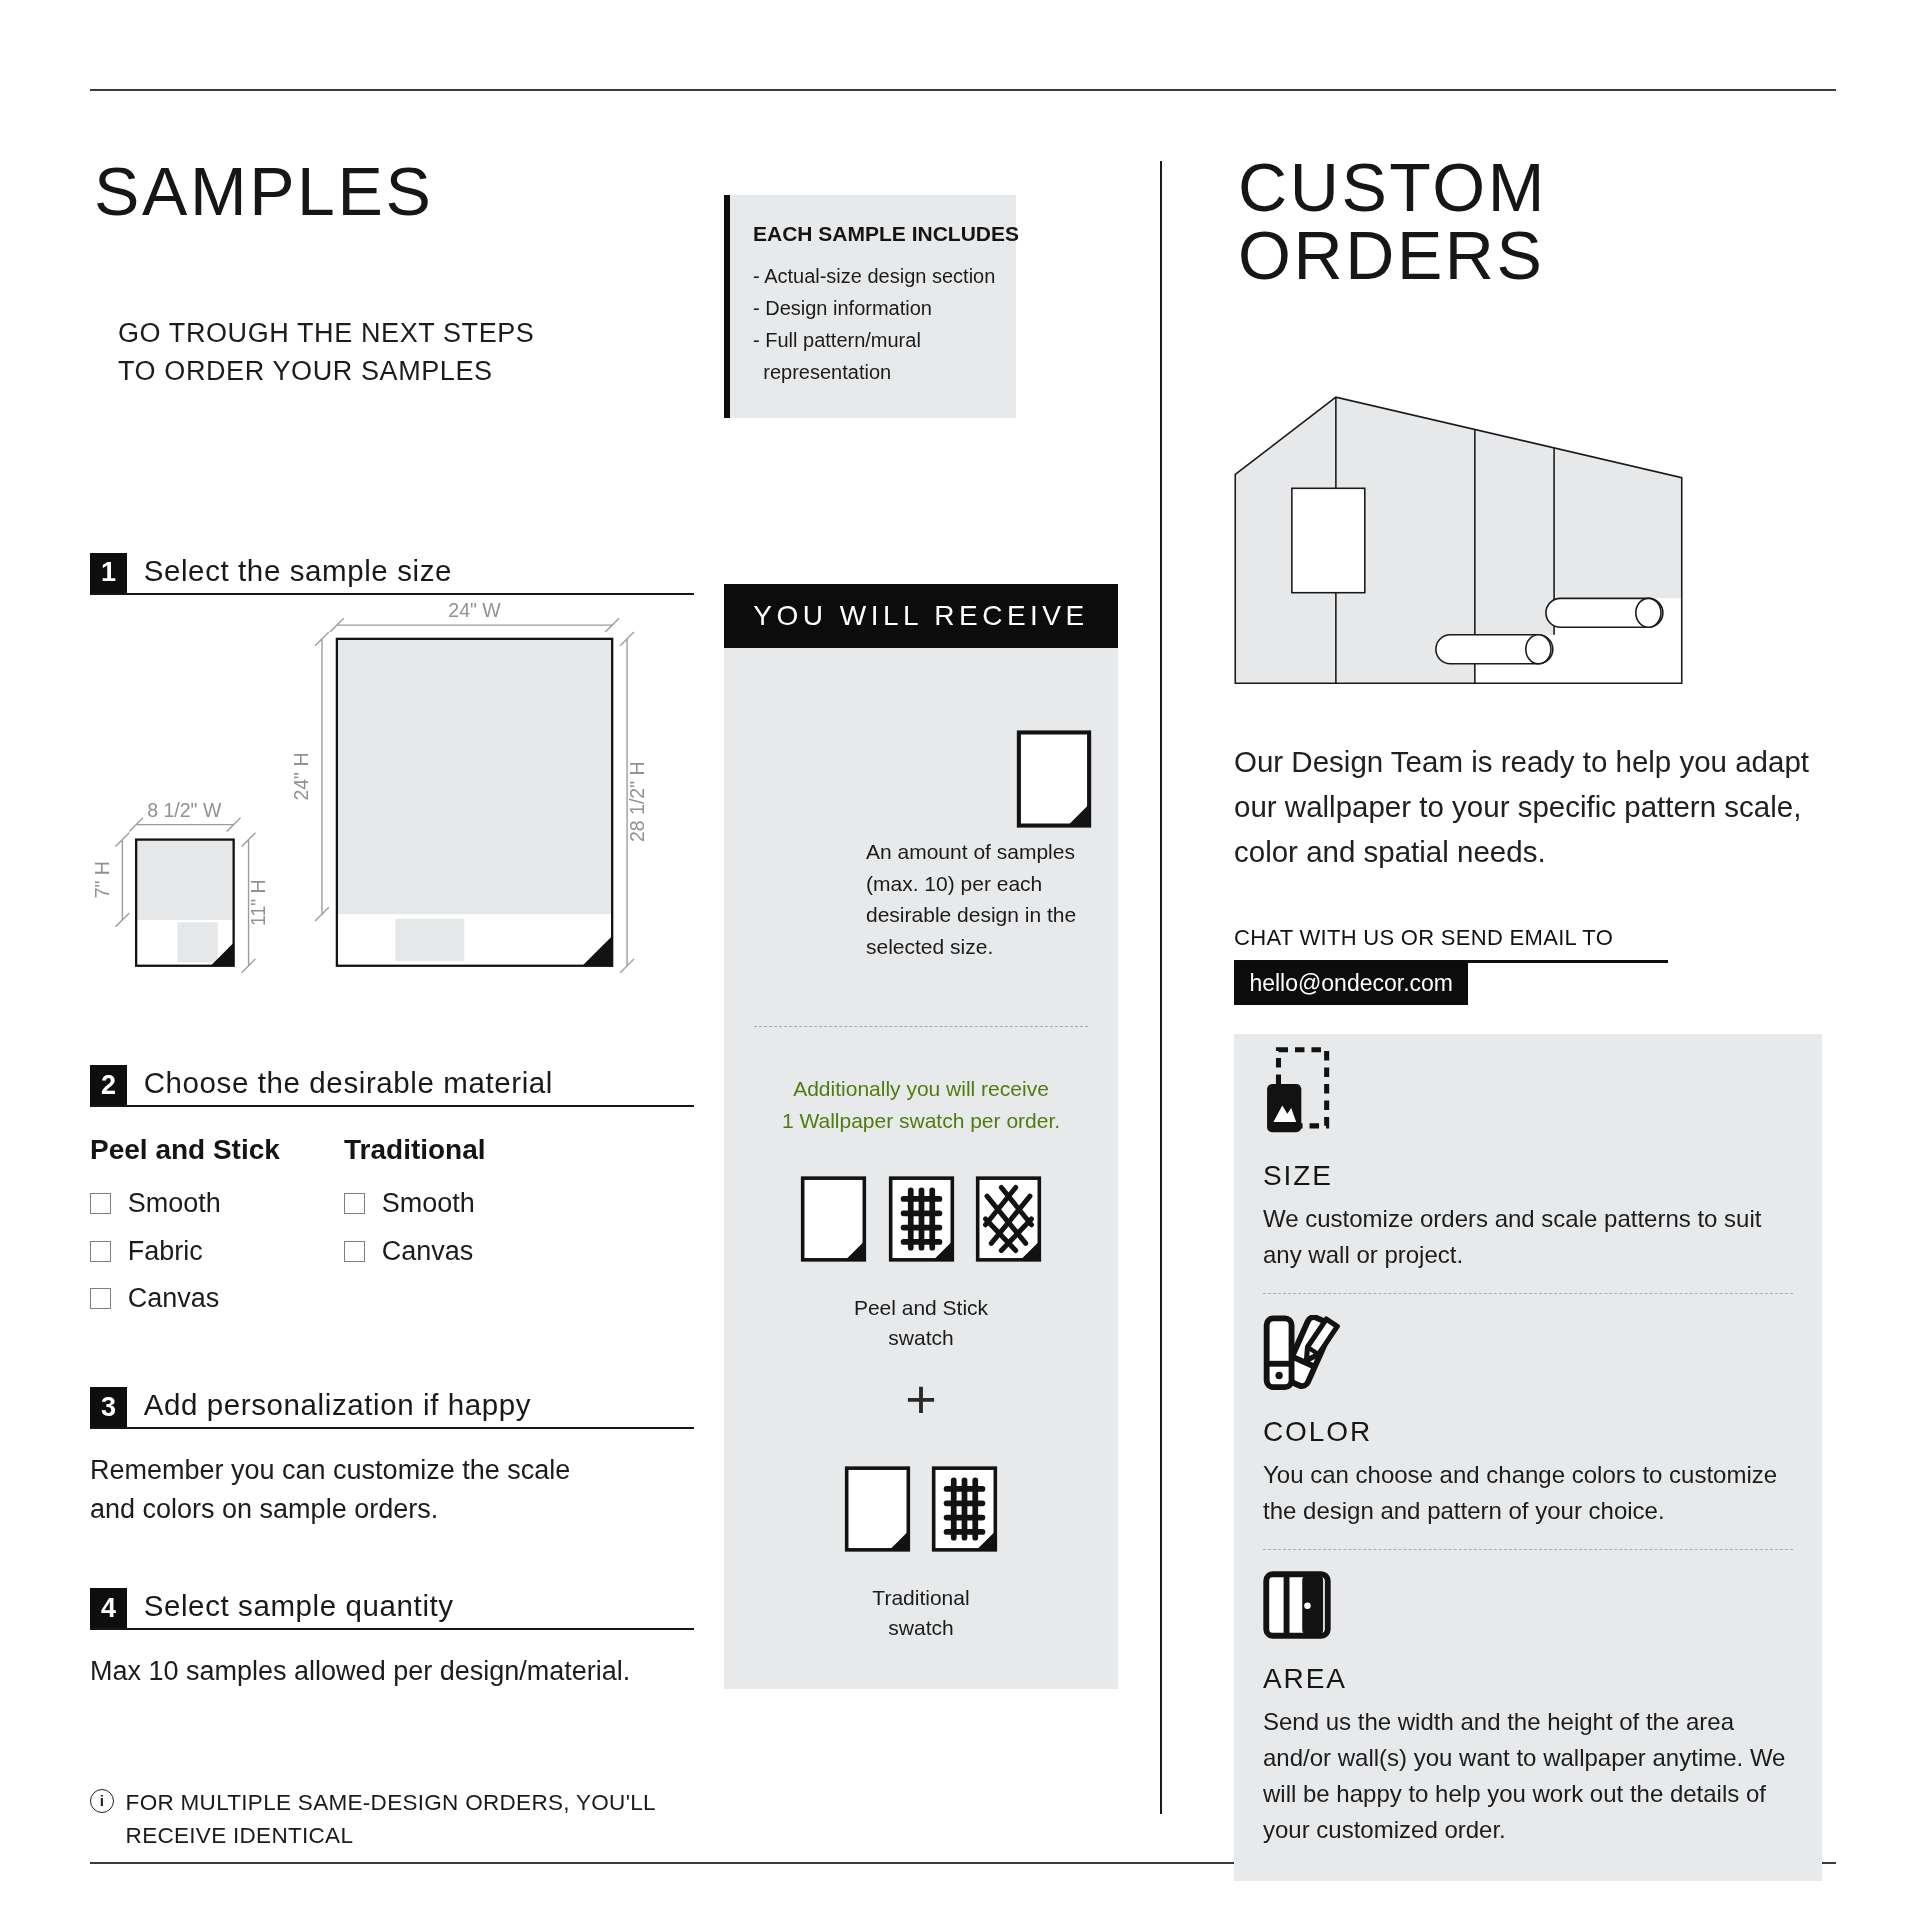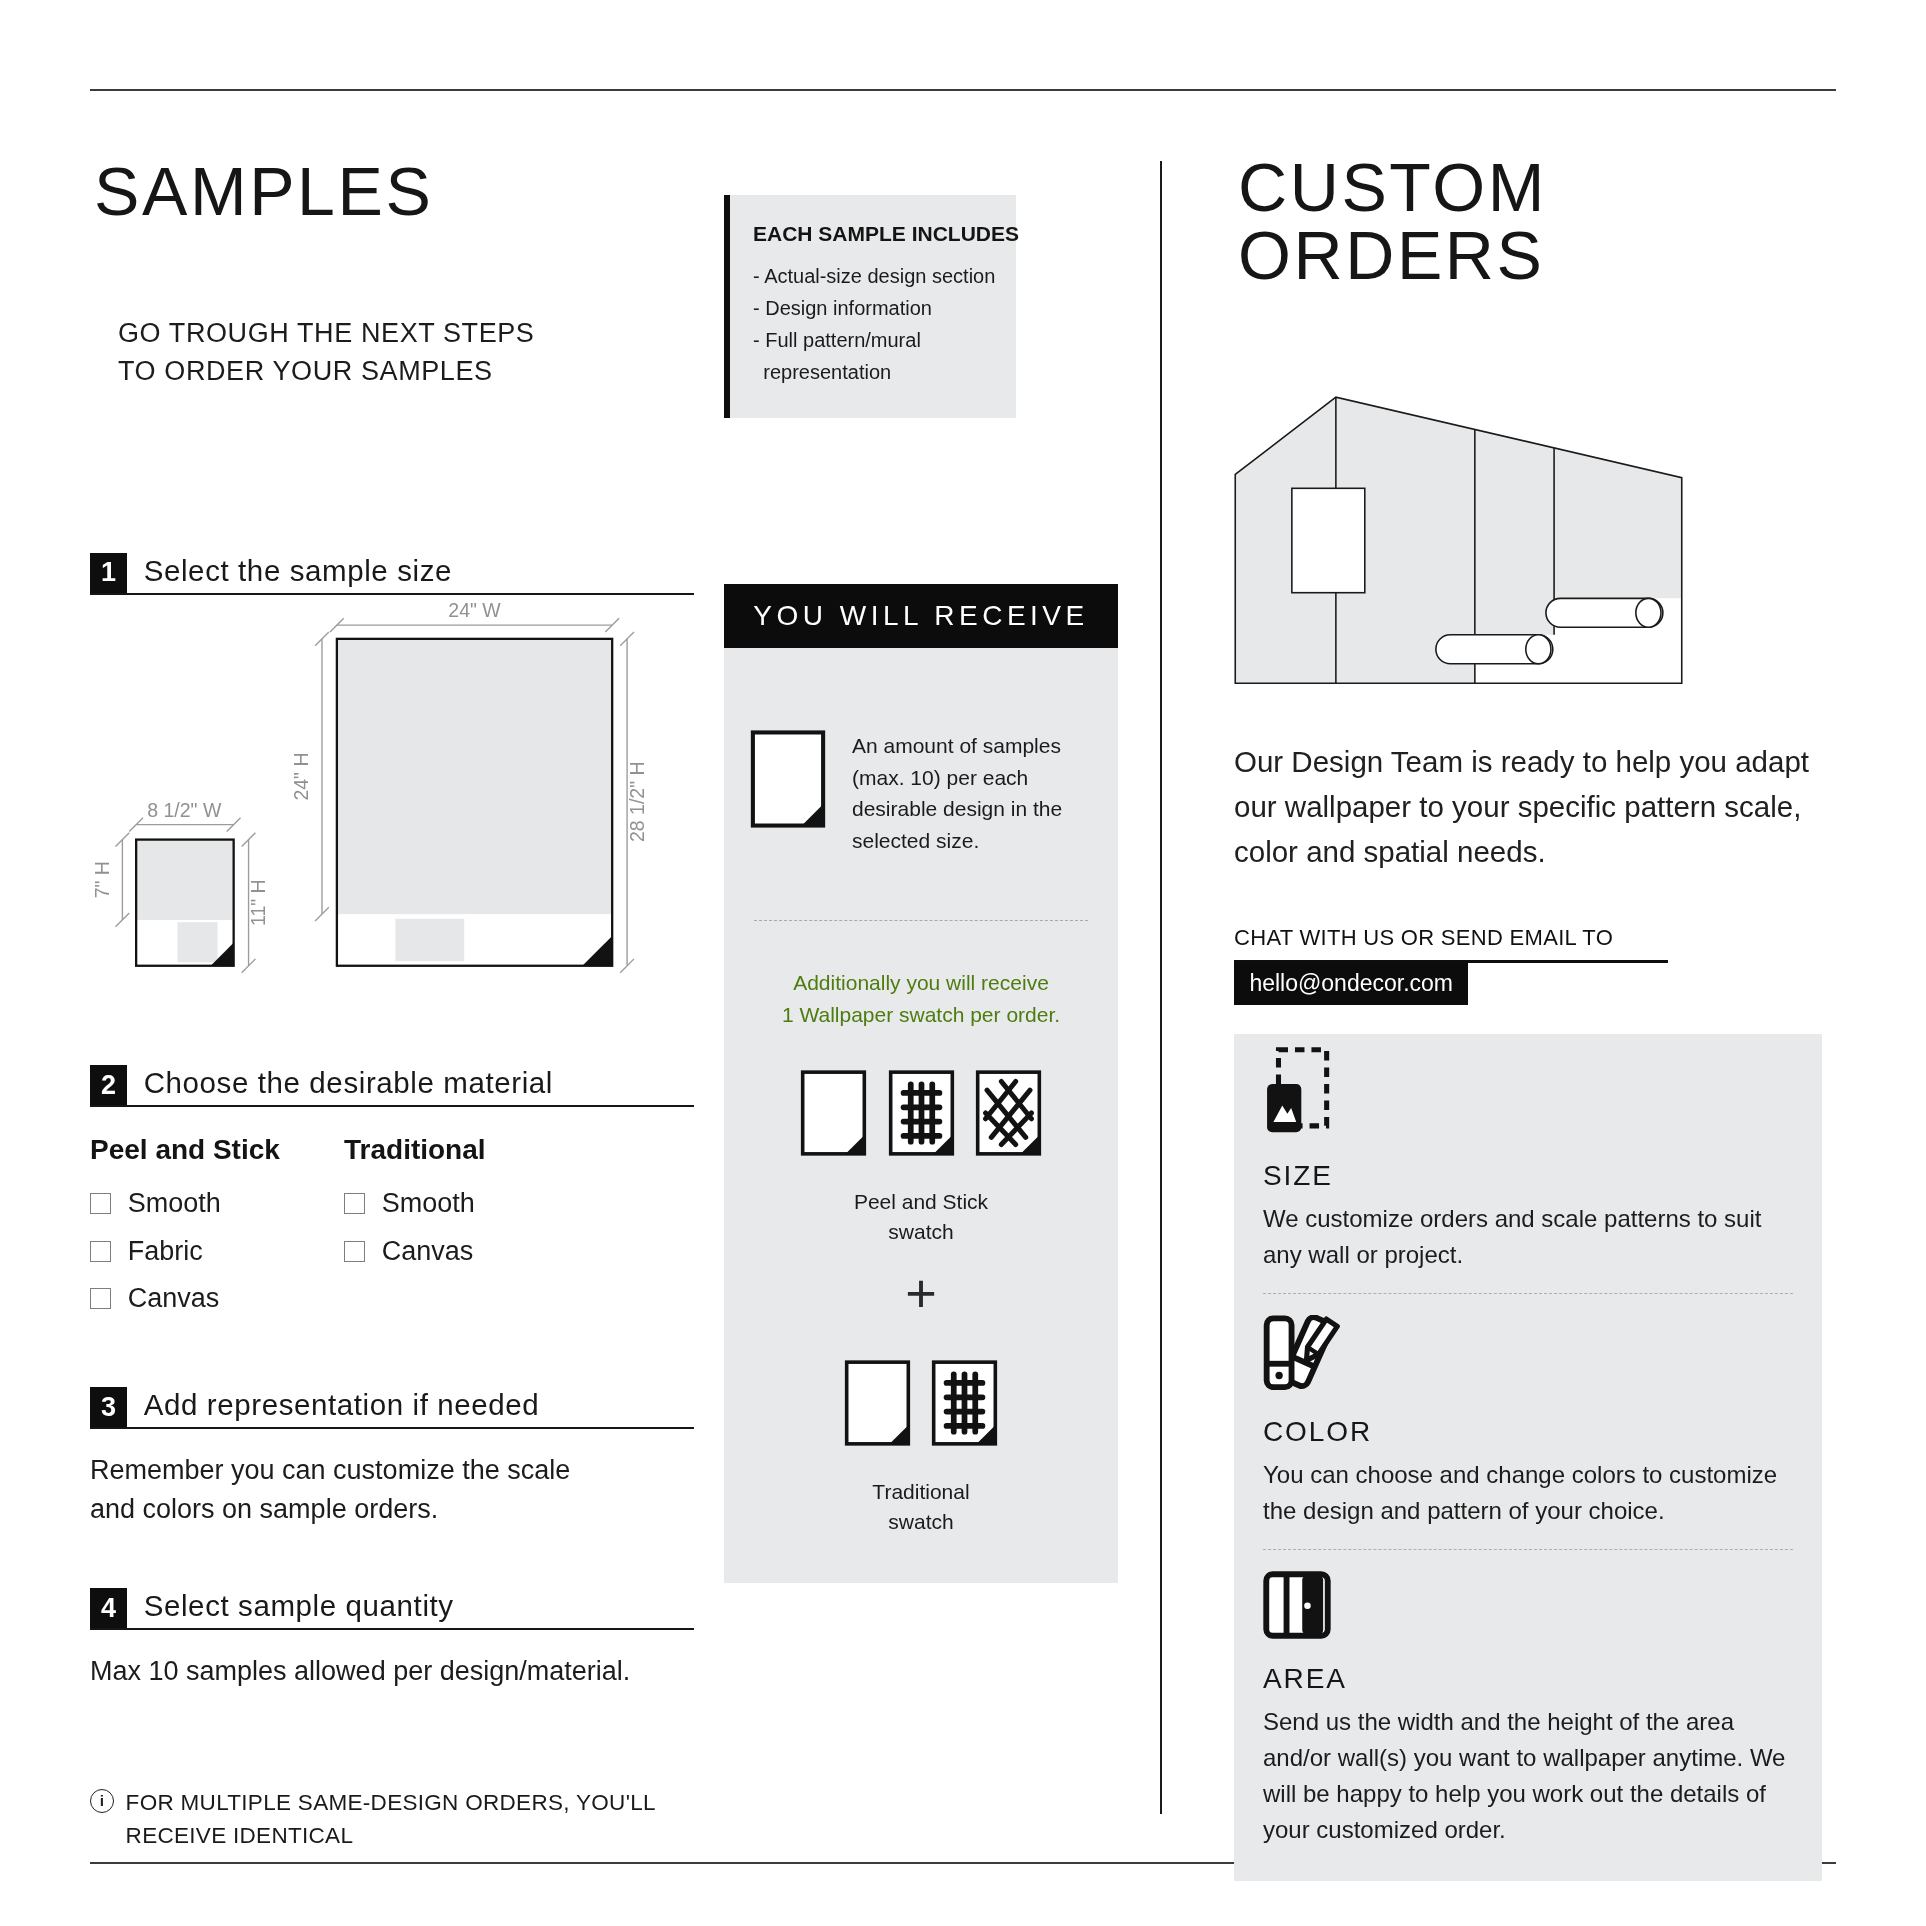--- a/index.html
+++ b/index.html
@@ -38,21 +38,21 @@
   .includes-box{position:absolute;left:724px;top:161px;width:292px;box-sizing:border-box;
                 background:#e8e9ea;border-left:6.4px solid #0e0e0e;padding:27px 10.3px 29.5px 23px;margin-top:34px;}
   .inc-title{font-size:21px;font-weight:bold;color:#141414;margin-bottom:14px;white-space:nowrap;}
   .inc-item{font-size:20px;font-weight:300;line-height:1.6;color:#1b1b1b;}
   .inc-cont{padding-left:10.3px;}
 
   .receive{position:absolute;left:724px;top:584px;width:394px;}
   .receive-header{height:64px;background:#0c0c0c;color:#ffffff;display:flex;align-items:center;justify-content:center;
                   font-size:28px;font-weight:300;letter-spacing:4.5px;}
   .receive-body{background:#e8e9ea;padding:82px 26px 45px;}
-  .rec-row1{display:flex;gap:26px;align-items:flex-start;}
+  .rec-row1{display:flex;gap:8px;align-items:flex-end;flex-direction:column;}
   .rec-row1 p{margin:0;font-size:21px;font-weight:300;line-height:1.5;color:#1b1b1b;width:226px;}
   .dashed{border-top:1.3px dashed #a9a9a9;height:0;margin:64px 3.9px 0;}
   .rec-add{margin:46px 0 0;text-align:center;font-size:21px;font-weight:300;line-height:1.5;color:#4d7c0f;}
   .rec-add span{display:block;}
   .icon-row{display:flex;justify-content:center;gap:20.5px;margin-top:40px;}
   .swatch-label{margin:31px 0 0;text-align:center;font-size:21px;font-weight:300;line-height:1.45;color:#1b1b1b;}
   .swatch-label span{display:block;}
   .plus{margin-top:18px;text-align:center;font-size:54px;font-weight:200;color:#2a2a2a;line-height:1;}
 
   
@@ -166,21 +166,21 @@
             <span class="checkbox"></span>
             <span class="opt-label">Canvas</span>
           </div>
         </div>
       </div>
     </div>
 
     <div class="step" style="margin-top:56px;">
       <div class="step-header">
         <span class="step-num">3</span>
-        <span class="step-title">Add representation if needed</span>
+        <span class="step-title">Add personalization if happy</span>
       </div>
       <p class="step-body" style="max-width:501px;">Remember you can customize the scale and colors on sample orders.</p>
     </div>
 
     <div class="step" style="margin-top:59px;">
       <div class="step-header">
         <span class="step-num">4</span>
         <span class="step-title">Select sample quantity</span>
       </div>
       <p class="step-body">Max 10 samples allowed per design/material.</p>

